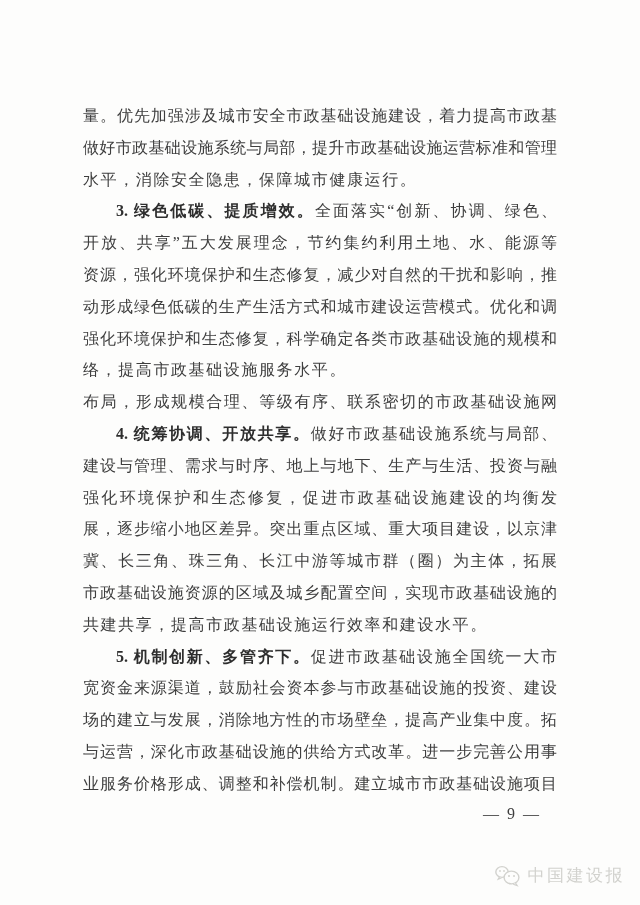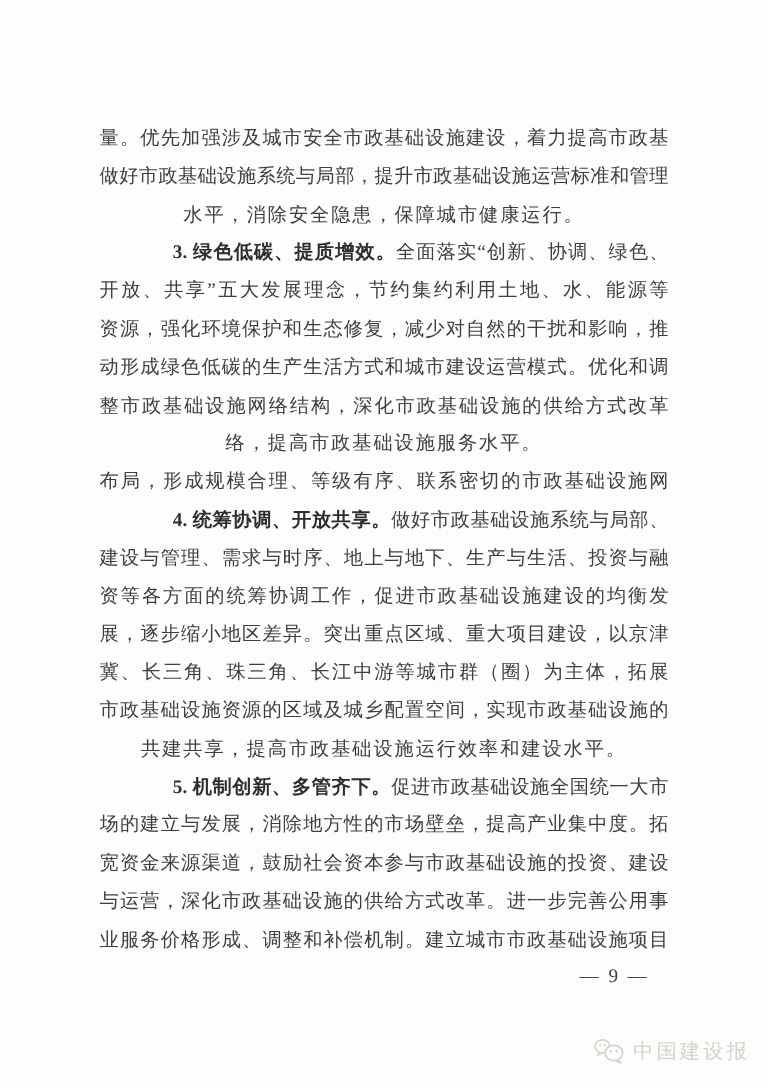--- a/index.html
+++ b/index.html
@@ -29,46 +29,45 @@
     font-size: 16px;
   }
   .line {
     height: 31.8px;
     line-height: 31.8px;
     overflow: hidden;
   }
   .line b {
     font-weight: 700;
     color: var(--heading);
-    margin-left: 28px;
   }
   .line.ind { text-indent: 33px; }
   .line.j { text-align: justify; }
   .line.j::after {
     content: "";
     display: inline-block;
     width: 100%;
     height: 0;
   }
-  .line:not(.j) { letter-spacing: 1.6px; text-align: center; }
+  .line:not(.j) { letter-spacing: 1.6px; }
   .page-number {
     position: absolute;
     left: 83px; top: 805px;
     width: 474px;
     text-align: right;
     padding-right: 16px;
     color: var(--text);
     font-size: 16px;
     letter-spacing: 2px;
   }
   .watermark {
     position: absolute;
     top: 864px; right: 15px;
     display: flex;
-    align-items: center;
+    align-items: flex-start;
     gap: 7px;
     color: var(--watermark);
     font-size: 17px;
     letter-spacing: 2.5px;
     font-family: "Liberation Sans", "DejaVu Sans", sans-serif;
   }
   .watermark svg { display: block; }
 </style>
 </head>
 <body>
@@ -76,33 +75,33 @@
 <div class="page">
 
   <div class="text-block">
       <div class="line j">量。优先加强涉及城市安全市政基础设施建设，着力提高市政基</div>
       <div class="line j">做好市政基础设施系统与局部，提升市政基础设施运营标准和管理</div>
       <div class="line">水平，消除安全隐患，保障城市健康运行。</div>
       <div class="line j ind"><b>3. 绿色低碳、提质增效。</b>全面落实“创新、协调、绿色、</div>
       <div class="line j">开放、共享”五大发展理念，节约集约利用土地、水、能源等</div>
       <div class="line j">资源，强化环境保护和生态修复，减少对自然的干扰和影响，推</div>
       <div class="line j">动形成绿色低碳的生产生活方式和城市建设运营模式。优化和调</div>
-      <div class="line j">整市政基础设施网络结构，深化市政基础设施的供给方式改革</div>
+      <div class="line j">强化环境保护和生态修复，科学确定各类市政基础设施的规模和</div>
       <div class="line">络，提高市政基础设施服务水平。</div>
       <div class="line j">布局，形成规模合理、等级有序、联系密切的市政基础设施网</div>
       <div class="line j ind"><b>4. 统筹协调、开放共享。</b>做好市政基础设施系统与局部、</div>
       <div class="line j">建设与管理、需求与时序、地上与地下、生产与生活、投资与融</div>
-      <div class="line j">资等各方面的统筹协调工作，促进市政基础设施建设的均衡发</div>
+      <div class="line j">强化环境保护和生态修复，促进市政基础设施建设的均衡发</div>
       <div class="line j">展，逐步缩小地区差异。突出重点区域、重大项目建设，以京津</div>
       <div class="line j">冀、长三角、珠三角、长江中游等城市群（圈）为主体，拓展</div>
       <div class="line j">市政基础设施资源的区域及城乡配置空间，实现市政基础设施的</div>
       <div class="line">共建共享，提高市政基础设施运行效率和建设水平。</div>
       <div class="line j ind"><b>5. 机制创新、多管齐下。</b>促进市政基础设施全国统一大市</div>
+      <div class="line j">宽资金来源渠道，鼓励社会资本参与市政基础设施的投资、建设</div>
       <div class="line j">场的建立与发展，消除地方性的市场壁垒，提高产业集中度。拓</div>
-      <div class="line j">宽资金来源渠道，鼓励社会资本参与市政基础设施的投资、建设</div>
       <div class="line j">与运营，深化市政基础设施的供给方式改革。进一步完善公用事</div>
       <div class="line j">业服务价格形成、调整和补偿机制。建立城市市政基础设施项目</div>
     </div>
 
   <div class="page-number">— 9 —</div>
 
   <div class="watermark">
     <span>
       <svg width="27" height="24" viewBox="0 0 27 24" fill="none" stroke="currentColor" stroke-width="1.4">
 

